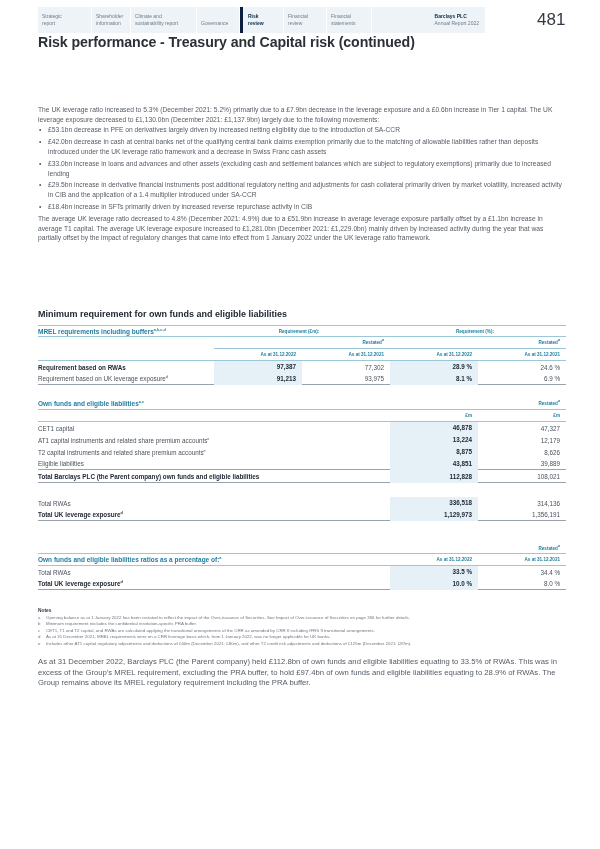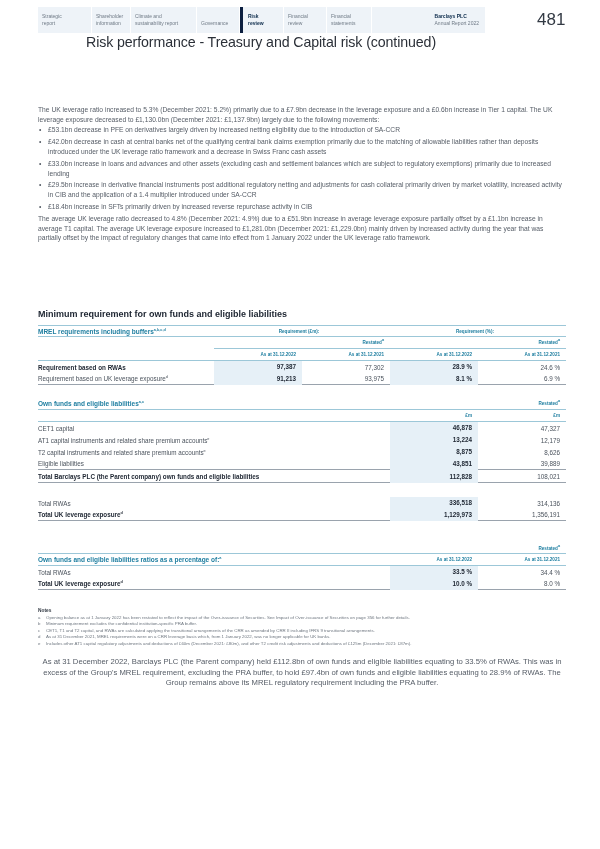--- a/index.html
+++ b/index.html
@@ -7,21 +7,21 @@
   body { font-family: "Liberation Sans", "DejaVu Sans", sans-serif; color: #333a44; position: relative; }
 
   
   .topnav { position: absolute; left: 38px; top: 7px; width: 447px; height: 26px; background: #eef3f8; display: flex; }
   .topnav .item { font-size: 5px; line-height: 6.5px; color: #6f7a86; padding: 6px 0 0 4px; border-right: 1px solid #ffffff; height: 26px; }
   .topnav .item.active { color: #0b2a4a; font-weight: bold; border-left: 3px solid #0b1e3f; padding-left: 5px; }
   .topnav .brand { margin-left: auto; font-size: 5px; line-height: 6.5px; color: #6f7a86; padding: 6px 6px 0 0; text-align: left; border-right: none; }
   .topnav .brand b { color: #0b2a4a; }
   .pagenum { position: absolute; left: 537px; top: 10px; font-size: 17px; color: #333a44; font-weight: 300; }
 
-  .page-title { position: absolute; left: 38px; top: 34px; font-size: 14.2px; color: #2b3038; font-weight: normal; letter-spacing: -0.1px; margin-left: 48px; }
+  .page-title { position: absolute; left: 38px; top: 34px; font-size: 14.2px; color: #2b3038; font-weight: bold; letter-spacing: -0.1px; }
 
   .body-text { position: absolute; left: 38px; width: 528px; font-size: 6.7px; line-height: 9.7px; color: #555c66; }
   .body-text p { margin-bottom: 1px; }
   .bullets { list-style: none; }
   .bullets li { position: relative; padding-left: 10px; margin-bottom: 2.2px; }
   .bullets li::before { content: "•"; position: absolute; left: 1px; top: 0; color: #555c66; }
 
   .section-h { position: absolute; left: 38px; top: 309px; font-size: 9px; font-weight: bold; color: #1c2430; }
 
   
@@ -36,21 +36,21 @@
   .topline { border-top: 1.3px solid #9cc7d8; }
   .botline { border-bottom: 1px solid #9aa3ad; }
   .thinline { border-bottom: 0.8px solid #9cc7d8; }
   sup { font-size: 3.8px; vertical-align: super; line-height: 0; }
 
   .notes { position: absolute; left: 38px; top: 608px; width: 528px; font-size: 4.4px; line-height: 6.6px; color: #6f7780; }
   .notes .nh { font-weight: bold; color: #333a44; font-size: 4.8px; }
   .notes .n { display: flex; }
   .notes .n .k { width: 8px; flex: none; }
 
-  .closing { position: absolute; left: 38px; top: 657px; width: 528px; font-size: 7.7px; line-height: 10.6px; color: #555c66; text-align: center; }
+  .closing { position: absolute; left: 38px; top: 657px; width: 528px; font-size: 7.7px; line-height: 10.6px; color: #555c66; }
 </style>
 </head>
 <body>
 
 <div class="topnav">
   <div class="item" style="width:54px">
       <div>Strategic</div>
       <div>report</div>
     </div>
   <div class="item" style="width:39px">

